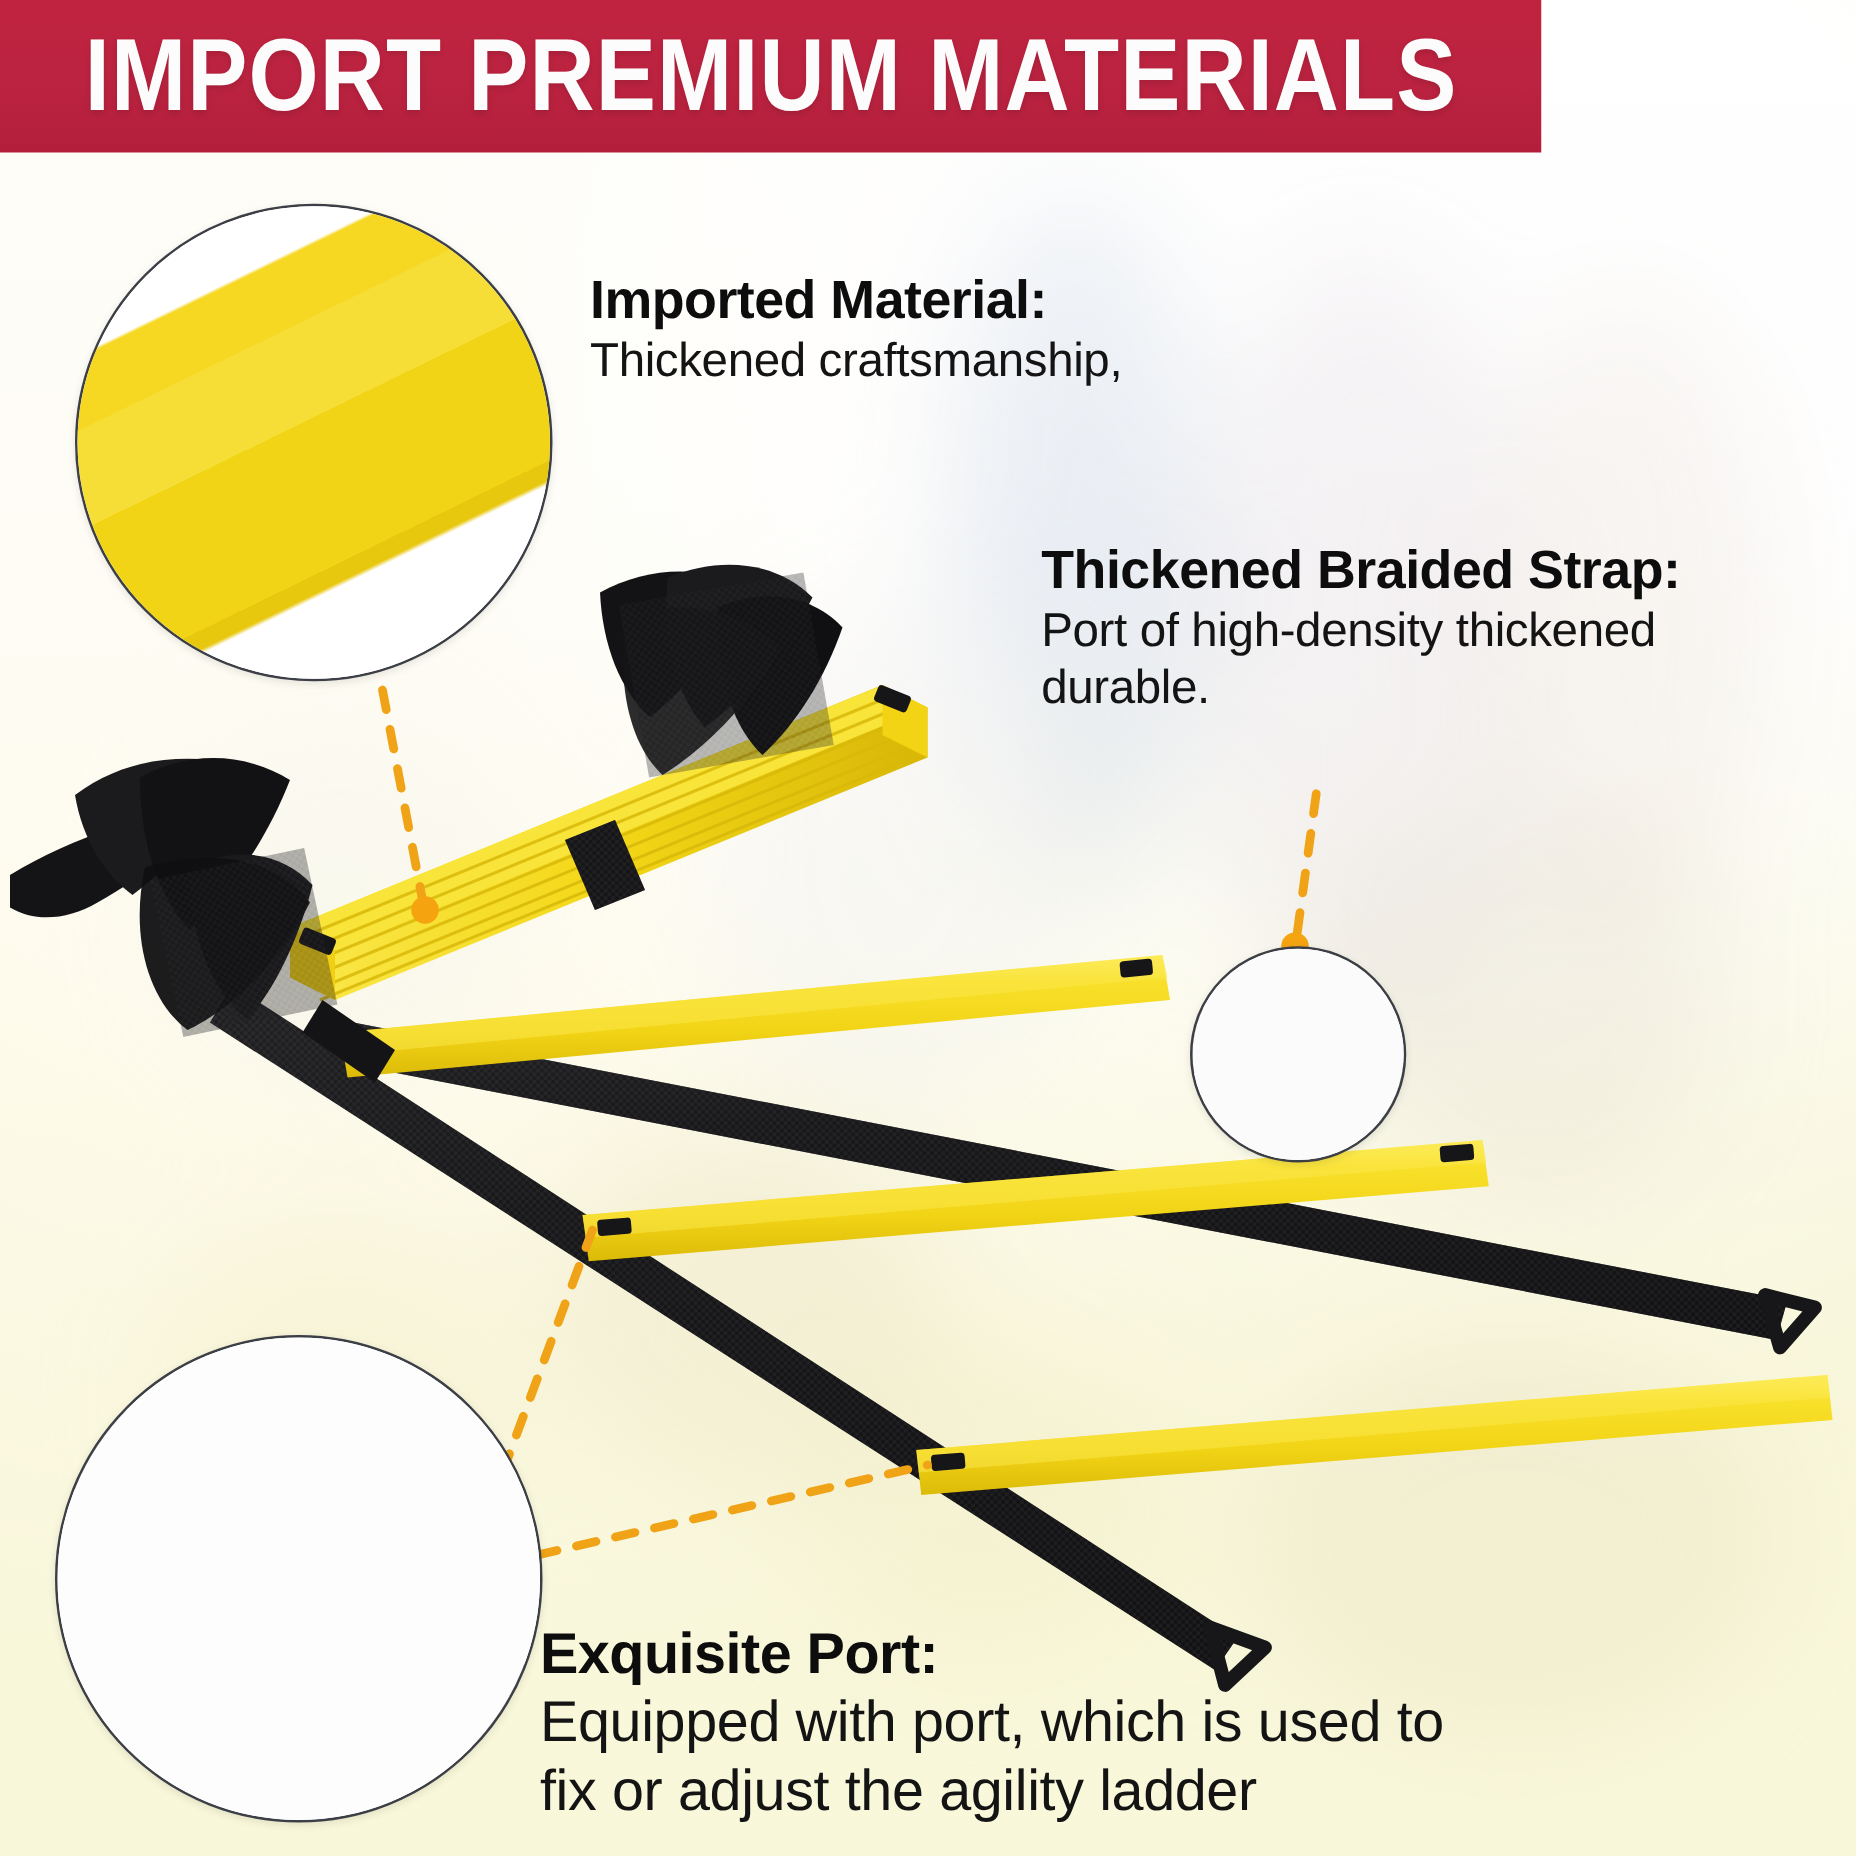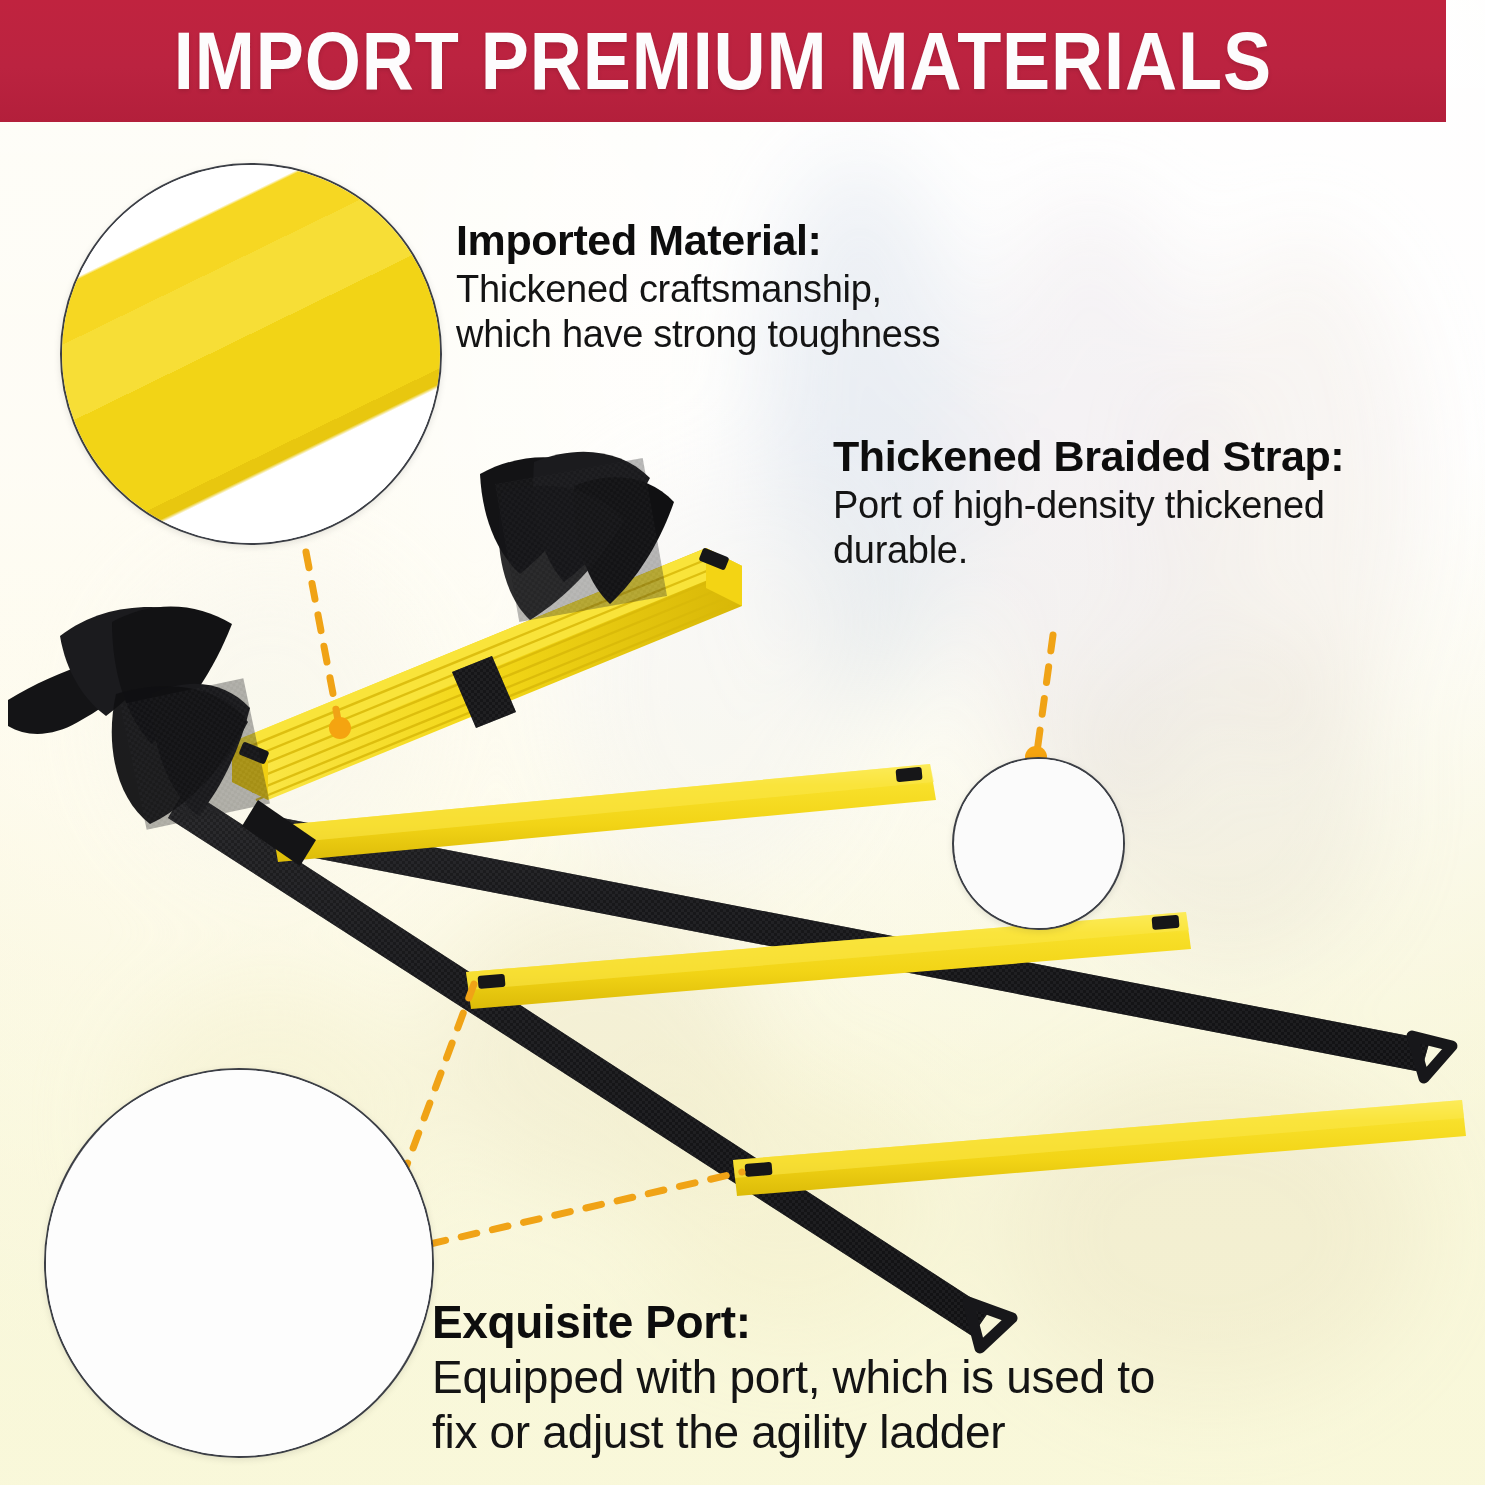--- a/index.html
+++ b/index.html
@@ -32,21 +32,21 @@
   .b8{ left:1080px; top:640px; width:300px; height:330px; background:rgba(205,196,186,.30); }
   .b9{ left:120px; top:560px; width:300px; height:320px; background:rgba(246,244,238,.75); }
   .b10{ left:560px; top:470px; width:300px; height:420px; background:rgba(238,238,244,.55); }
   .bg-wash{
     position:absolute; inset:0;
     background:linear-gradient(180deg,rgba(255,255,255,.55) 0%,rgba(255,255,255,.30) 30%,rgba(252,250,222,.30) 62%,rgba(250,249,216,.55) 100%);
   }
 
   
   .banner{
-    position:absolute; left:0; top:0; width:1446px; height:122px;
+    position:absolute; left:0; top:0; width:1233px; height:122px;
     background:linear-gradient(180deg,#c0233f 0%,#bb2340 55%,#b31f3b 100%);
     display:flex; align-items:center; justify-content:center;
     z-index:40;
   }
   .banner-title{
     color:#fdfcfd;
     font-size:82px;
     font-weight:700;
     letter-spacing:1px;
     transform:scaleX(.88);
@@ -60,21 +60,21 @@
   .callout h3{
     font-size:43px; font-weight:700; line-height:1.14;
     letter-spacing:-.4px; color:#0d0d0d; white-space:nowrap;
   }
   .callout p{
     font-size:38px; font-weight:400; line-height:1.18;
     letter-spacing:-.3px; color:#141414; margin-top:2px;
   }
   .callout p span{ display:block; white-space:nowrap; }
 
-  #co-material{ left:456px; top:216px; }
+  #co-material{ left:472px; top:216px; }
   #co-strap   { left:833px; top:432px; }
   #co-port    { left:432px; top:1296px; }
   #co-port h3{ font-size:46px; }
   #co-port p { font-size:46px; }
 
   
   .product{ position:absolute; inset:0; z-index:20; }
 
   
   .circle{
@@ -293,21 +293,20 @@
 
       <path d="M 142,142 L 240,104 L 262,136 L 164,176 Z" fill="#131315"></path>
       <path d="M 142,142 L 240,104 L 262,136 L 164,176 Z" fill="url(#weave3)" opacity=".9"></path>
     </svg>
   </div>
 
   <div class="callout" id="co-material">
     <h3>Imported Material:</h3>
     <p>
       <span>Thickened craftsmanship,</span>
-      <span>which have strong toughness</span>
     </p>
   </div>
 
   <div class="callout" id="co-strap">
     <h3>Thickened Braided Strap:</h3>
     <p>
       <span>Port of high-density thickened</span>
       <span>durable.</span>
     </p>
   </div>

